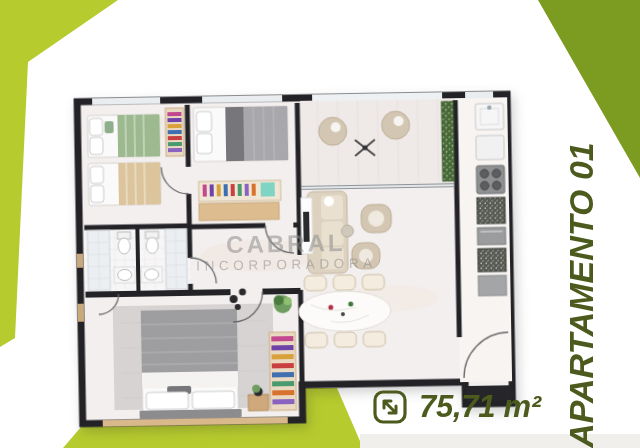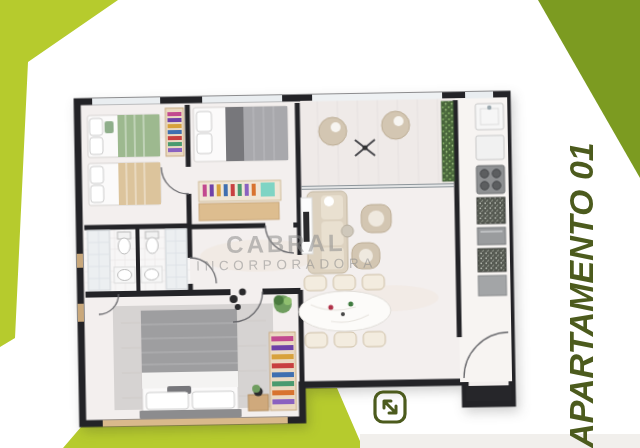--- a/index.html
+++ b/index.html
@@ -305,13 +305,14 @@
 
 <div class="abs" id="apt-label">
   <span>APARTAMENTO 01</span>
 </div>
 
 <div class="abs" id="area-badge">
   <svg width="36" height="36" viewBox="0 0 36 36">
     <rect x="3" y="3" width="30" height="30" rx="8" fill="none" stroke="#4c5b1d" stroke-width="3.2"></rect>
     <path d="M12,12 L24,24 M12,19 V12 H19 M24,17 V24 H17" fill="none" stroke="#4c5b1d" stroke-width="3" stroke-linecap="round" stroke-linejoin="round"></path>
   </svg>
+  <span class="txt">75,71 m²</span>
 </div>
 
 </body></html>

